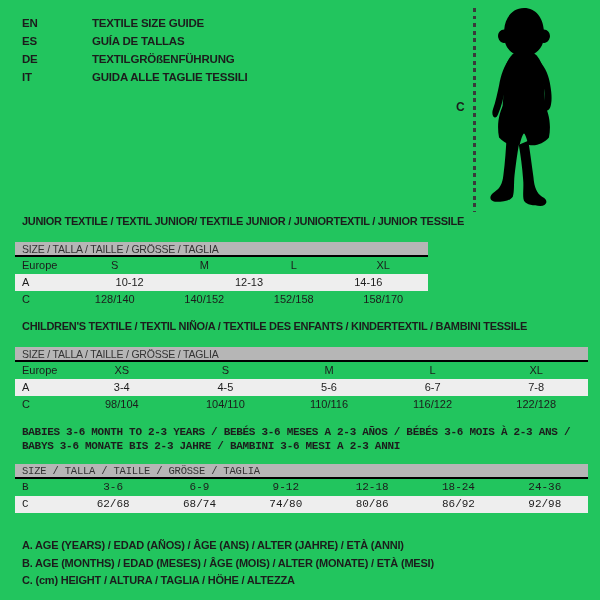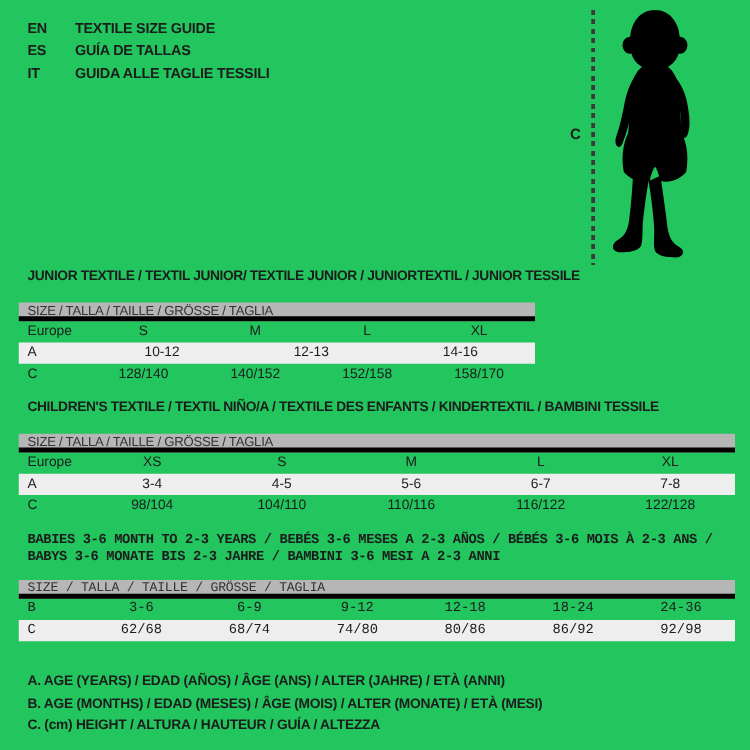--- a/index.html
+++ b/index.html
@@ -11,21 +11,21 @@
     background: #22c55e;
     font-family: "Liberation Sans", sans-serif;
     color: #1c1c1c;
     overflow: hidden;
   }
 
   
   .lang-list { position: absolute; left: 22px; top: 14px; }
   .lang-row { display: flex; line-height: 18px; font-size: 11.5px; font-weight: bold; letter-spacing: -0.2px; }
   .lang-code { width: 38px; }
-  .lang-label { white-space: nowrap; }
+  .lang-label { white-space: nowrap; margin-left: 32px; }
 
   
   .figure-area { position: absolute; left: 440px; top: 0; width: 160px; height: 220px; }
   .c-label { position: absolute; left: 16px; top: 100px; font-size: 12px; font-weight: bold; }
   .dash-line {
     position: absolute; left: 33px; top: 8px; width: 3px; height: 204px;
     background: repeating-linear-gradient(to bottom, #3a3a3a 0 4px, transparent 4px 7.5px);
   }
   .toddler-svg { position: absolute; left: 41px; top: 6px; }
 
@@ -39,21 +39,21 @@
   .section-junior .section-title,
   .section-children .section-title { margin-bottom: 14px; }
   .section-babies .section-title { margin-bottom: 11px; }
 
   .size-table { width: 573px; }
   .section-junior .size-table { width: 413px; }
 
   .table-header-bar {
     height: 15px; line-height: 15px;
     background: #b6b6b6;
-    border-bottom: 4px solid #000000;
+    border-bottom: 2px solid #000000;
     padding-left: 7px;
     font-size: 10.5px; color: #333333;
     letter-spacing: -0.2px;
   }
   .t-row { display: flex; height: 17px; line-height: 17px; font-size: 11px; }
   .t-row.shaded { background: #eeeeee; }
   .cell { overflow: hidden; }
   .label-cell { width: 55px; padding-left: 7px; text-align: left; }
   .value-cell { flex: 1; text-align: center; }
 
@@ -69,20 +69,24 @@
   <div class="lang-list">
     <div class="lang-row">
       <span class="lang-code">EN</span>
       <span class="lang-label">TEXTILE SIZE GUIDE</span>
     </div>
     <div class="lang-row">
       <span class="lang-code">ES</span>
       <span class="lang-label">GUÍA DE TALLAS</span>
     </div>
     <div class="lang-row">
+      <span class="lang-code">DE</span>
+      <span class="lang-label">TEXTILGRÖßENFÜHRUNG</span>
+    </div>
+    <div class="lang-row">
       <span class="lang-code">IT</span>
       <span class="lang-label">GUIDA ALLE TAGLIE TESSILI</span>
     </div>
   </div>
 
   <div class="figure-area">
     <span class="c-label">C</span>
     <div class="dash-line"></div>
     <svg class="toddler-svg" width="86" height="204" viewBox="0 0 100 200" preserveAspectRatio="none" fill="#000000">
 
@@ -188,16 +192,16 @@
           <div class="cell value-cell">80/86</div>
           <div class="cell value-cell">86/92</div>
           <div class="cell value-cell">92/98</div>
         </div>
       </div>
   </div>
 
   <div class="footnotes">
     <div class="footnote">A. AGE (YEARS) / EDAD (AÑOS) / ÂGE (ANS) / ALTER (JAHRE) / ETÀ (ANNI)</div>
     <div class="footnote">B. AGE (MONTHS) / EDAD (MESES) / ÂGE (MOIS) / ALTER (MONATE) / ETÀ (MESI)</div>
-    <div class="footnote">C. (cm) HEIGHT / ALTURA / HAUTEUR / GUÍA / ALTEZZA</div>
+    <div class="footnote">C. (cm) HEIGHT / ALTURA / TAGLIA / HÖHE / ALTEZZA</div>
   </div>
 
 </div>
 
 </body></html>

